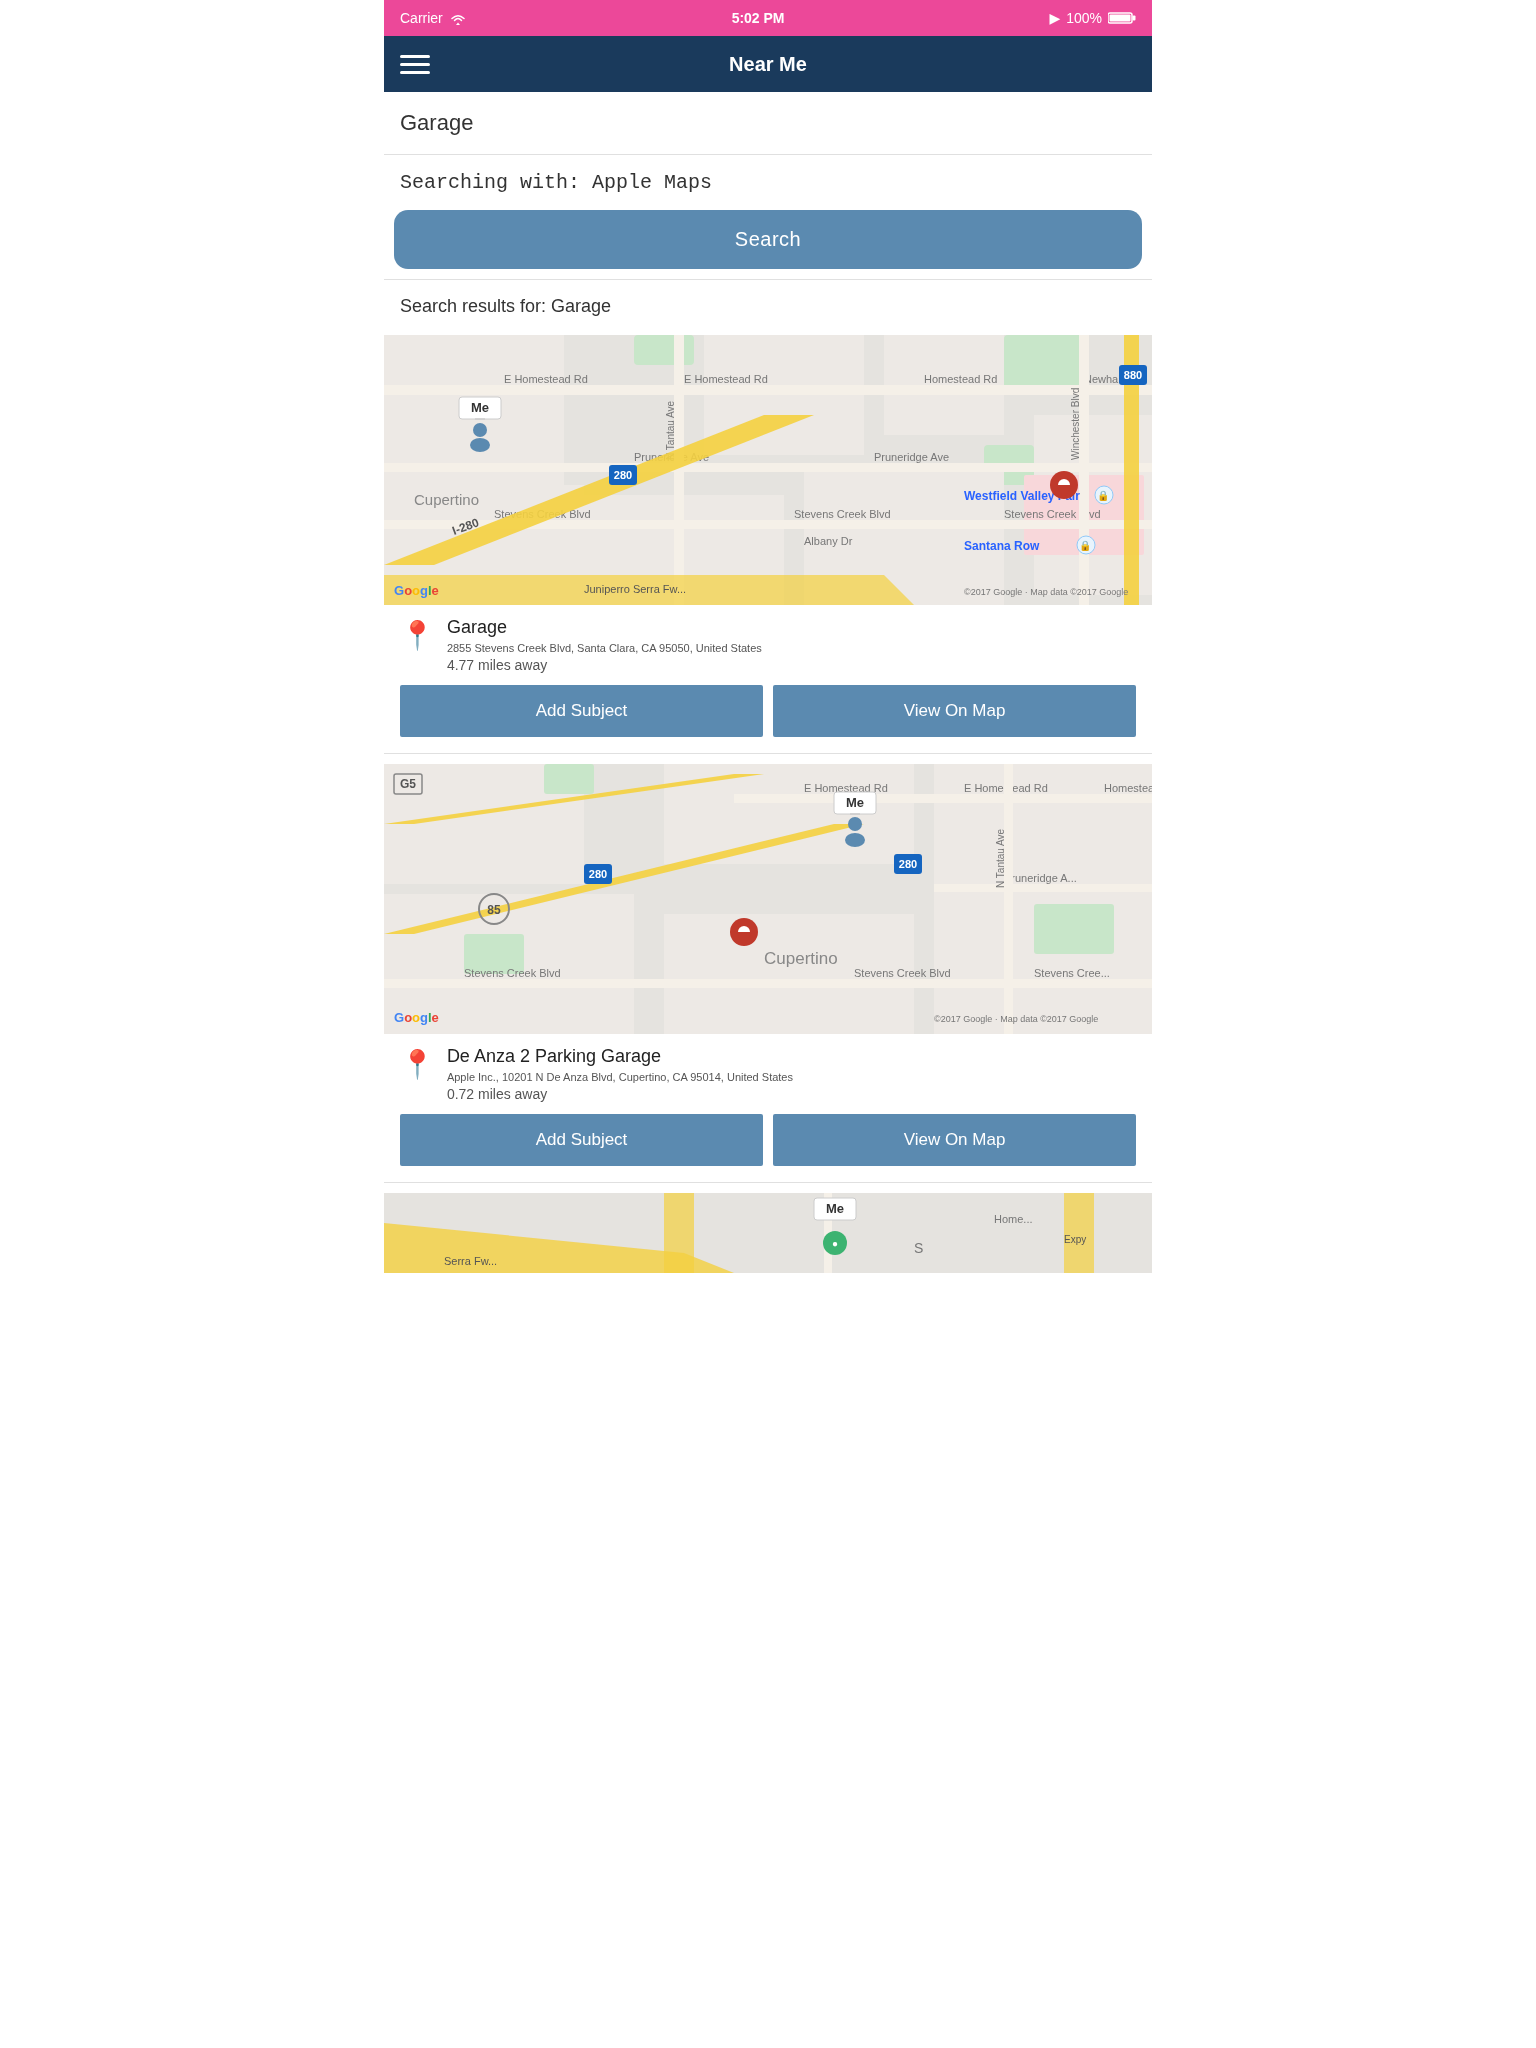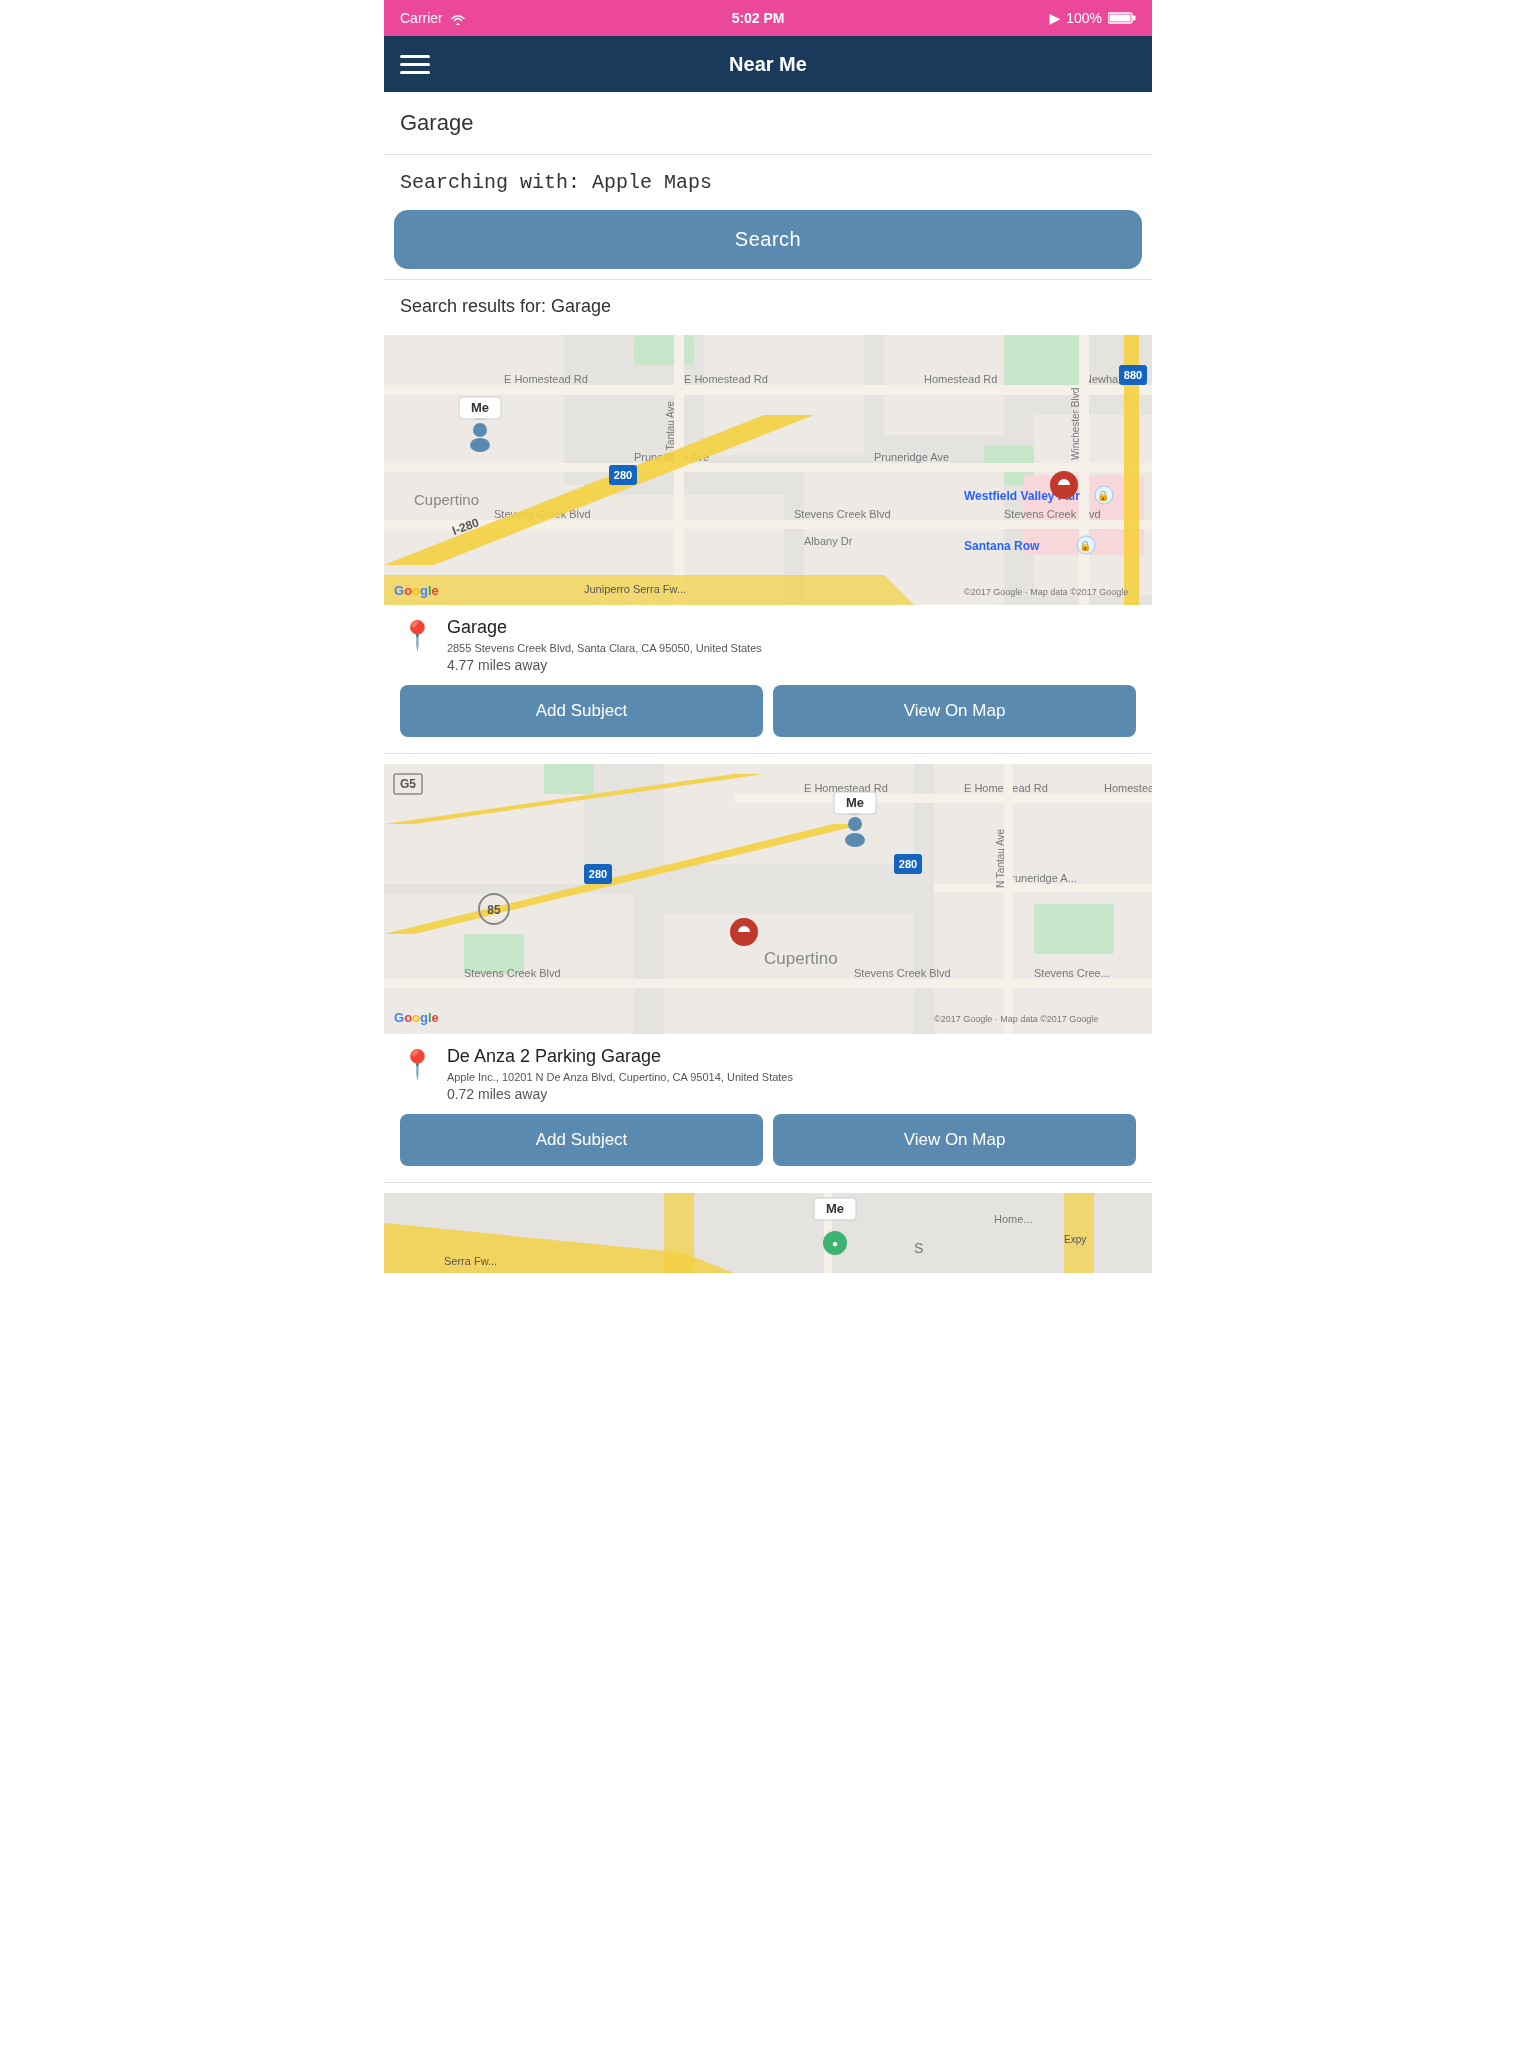--- a/index.html
+++ b/index.html
@@ -148,21 +148,21 @@
     .card-actions {
       display: flex;
       gap: 10px;
       padding: 12px 16px 0 16px;
     }
     .action-btn {
       flex: 1;
       background: #5b8ab0;
       color: #fff;
       border: none;
-      border-radius: 8px;
+      border-radius: 2px;
       padding: 16px 8px;
       font-size: 17px;
       cursor: pointer;
       text-align: center;
     }
 
     
     .partial-card {
       height: 80px;
       overflow: hidden;

